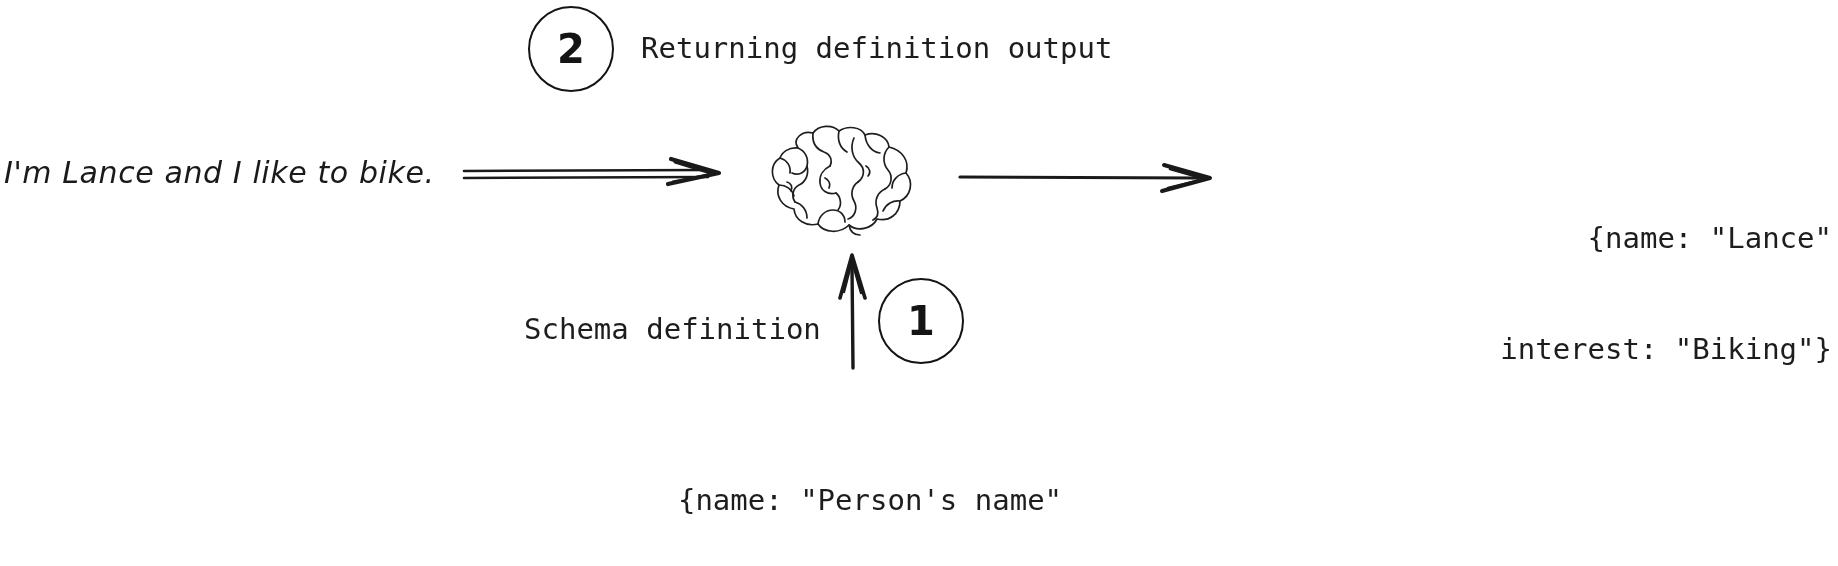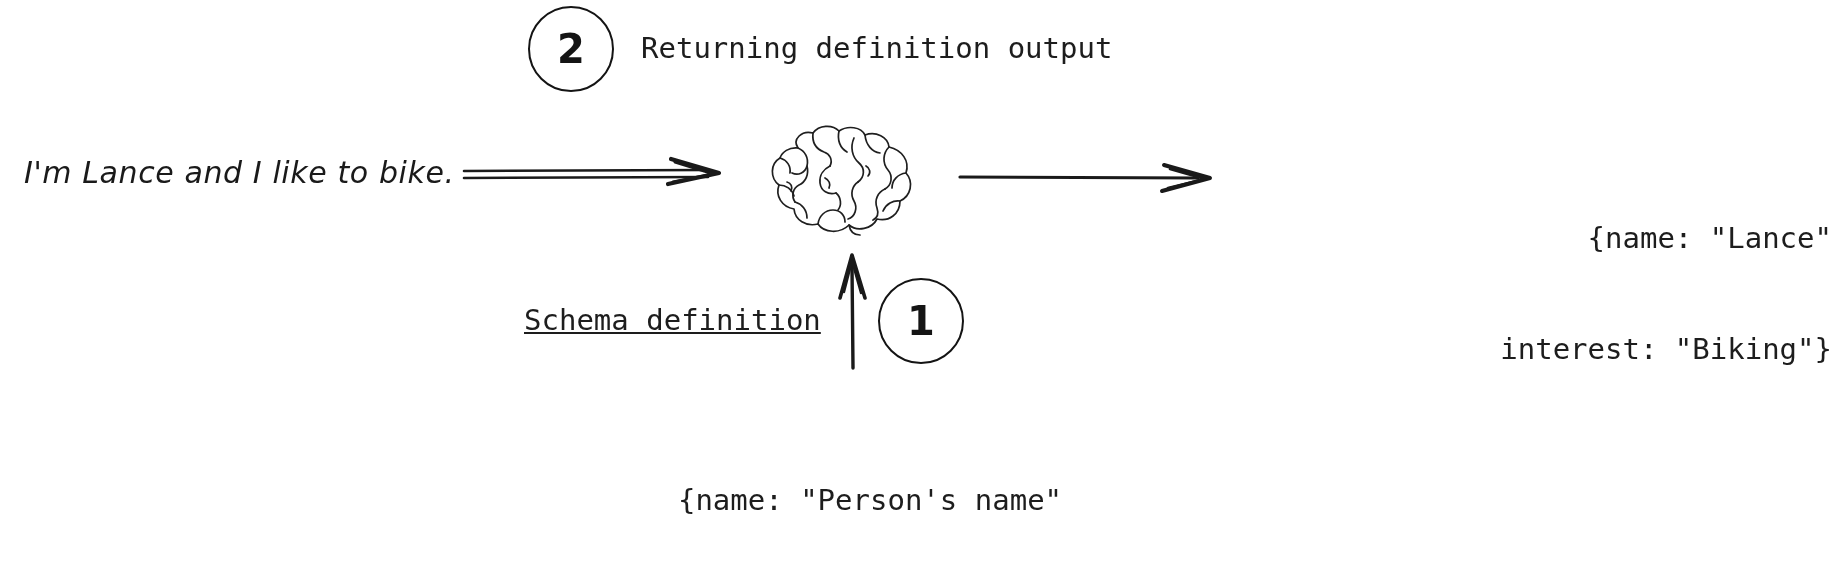--- a/index.html
+++ b/index.html
@@ -68,21 +68,21 @@
 <body>
 
 <div id="canvas">
 
   <div class="abs step-badge" style="left:528px; top:6px;">
     <span>2</span>
   </div>
 
   <div class="abs mono" style="left:641px; top:31px;">Returning definition output</div>
 
-  <div class="abs handwriting" style="left:24px; top:155px;text-align:center;">I'm Lance and I like to bike.</div>
+  <div class="abs handwriting" style="left:4px; top:155px;text-align:center;">I'm Lance and I like to bike.</div>
 
   <svg class="abs" style="left:462px; top:150px;" width="270" height="50">
     <path d="M2,21 L244,20" stroke="#1a1a1a" stroke-width="2.6" fill="none" stroke-linecap="round"></path>
     <path d="M2,28 L246,27" stroke="#1a1a1a" stroke-width="2.6" fill="none" stroke-linecap="round"></path>
     <path d="M209,9 L257,23 L206,34" stroke="#1a1a1a" stroke-width="4.2" fill="none" stroke-linecap="round" stroke-linejoin="round"></path>
     <path d="M213,12 L252,24 L211,32" stroke="#1a1a1a" stroke-width="3" fill="none" stroke-linecap="round" stroke-linejoin="round"></path>
   </svg>
 
   <svg class="abs" style="left:762px; top:122px;" width="162" height="118" viewBox="0 0 162 118">
     <g fill="none" stroke="#1f1f1f" stroke-width="1.7" stroke-linecap="round" stroke-linejoin="round">
@@ -127,21 +127,21 @@
     <path d="M2,22 L240,23" stroke="#1a1a1a" stroke-width="3.2" fill="none" stroke-linecap="round"></path>
     <path d="M206,10 L252,23 L204,36" stroke="#1a1a1a" stroke-width="4" fill="none" stroke-linecap="round" stroke-linejoin="round"></path>
     <path d="M212,14 L247,24 L210,33" stroke="#1a1a1a" stroke-width="2.6" fill="none" stroke-linecap="round" stroke-linejoin="round"></path>
   </svg>
 
   <div class="abs mono-block" style="right:6px; top:146px; text-align:right;">
     <div>{name: "Lance"</div>
     <div>interest: "Biking"}</div>
   </div>
 
-  <div class="abs mono" style="left:524px; top:303px;text-decoration:underline;">Schema definition</div>
+  <div class="abs mono" style="left:524px; top:312px;">Schema definition</div>
 
   <svg class="abs" style="left:832px; top:252px;" width="46" height="118">
     <path d="M21,116 L20,14" stroke="#1a1a1a" stroke-width="3.4" fill="none" stroke-linecap="round"></path>
     <path d="M8,46 L20,3 L33,46" stroke="#1a1a1a" stroke-width="3.6" fill="none" stroke-linecap="round" stroke-linejoin="round"></path>
     <path d="M12,40 L20,9 L29,41" stroke="#1a1a1a" stroke-width="2.4" fill="none" stroke-linecap="round" stroke-linejoin="round"></path>
   </svg>
 
   <div class="abs step-badge" style="left:878px; top:278px;">
     <span>1</span>
   </div>

